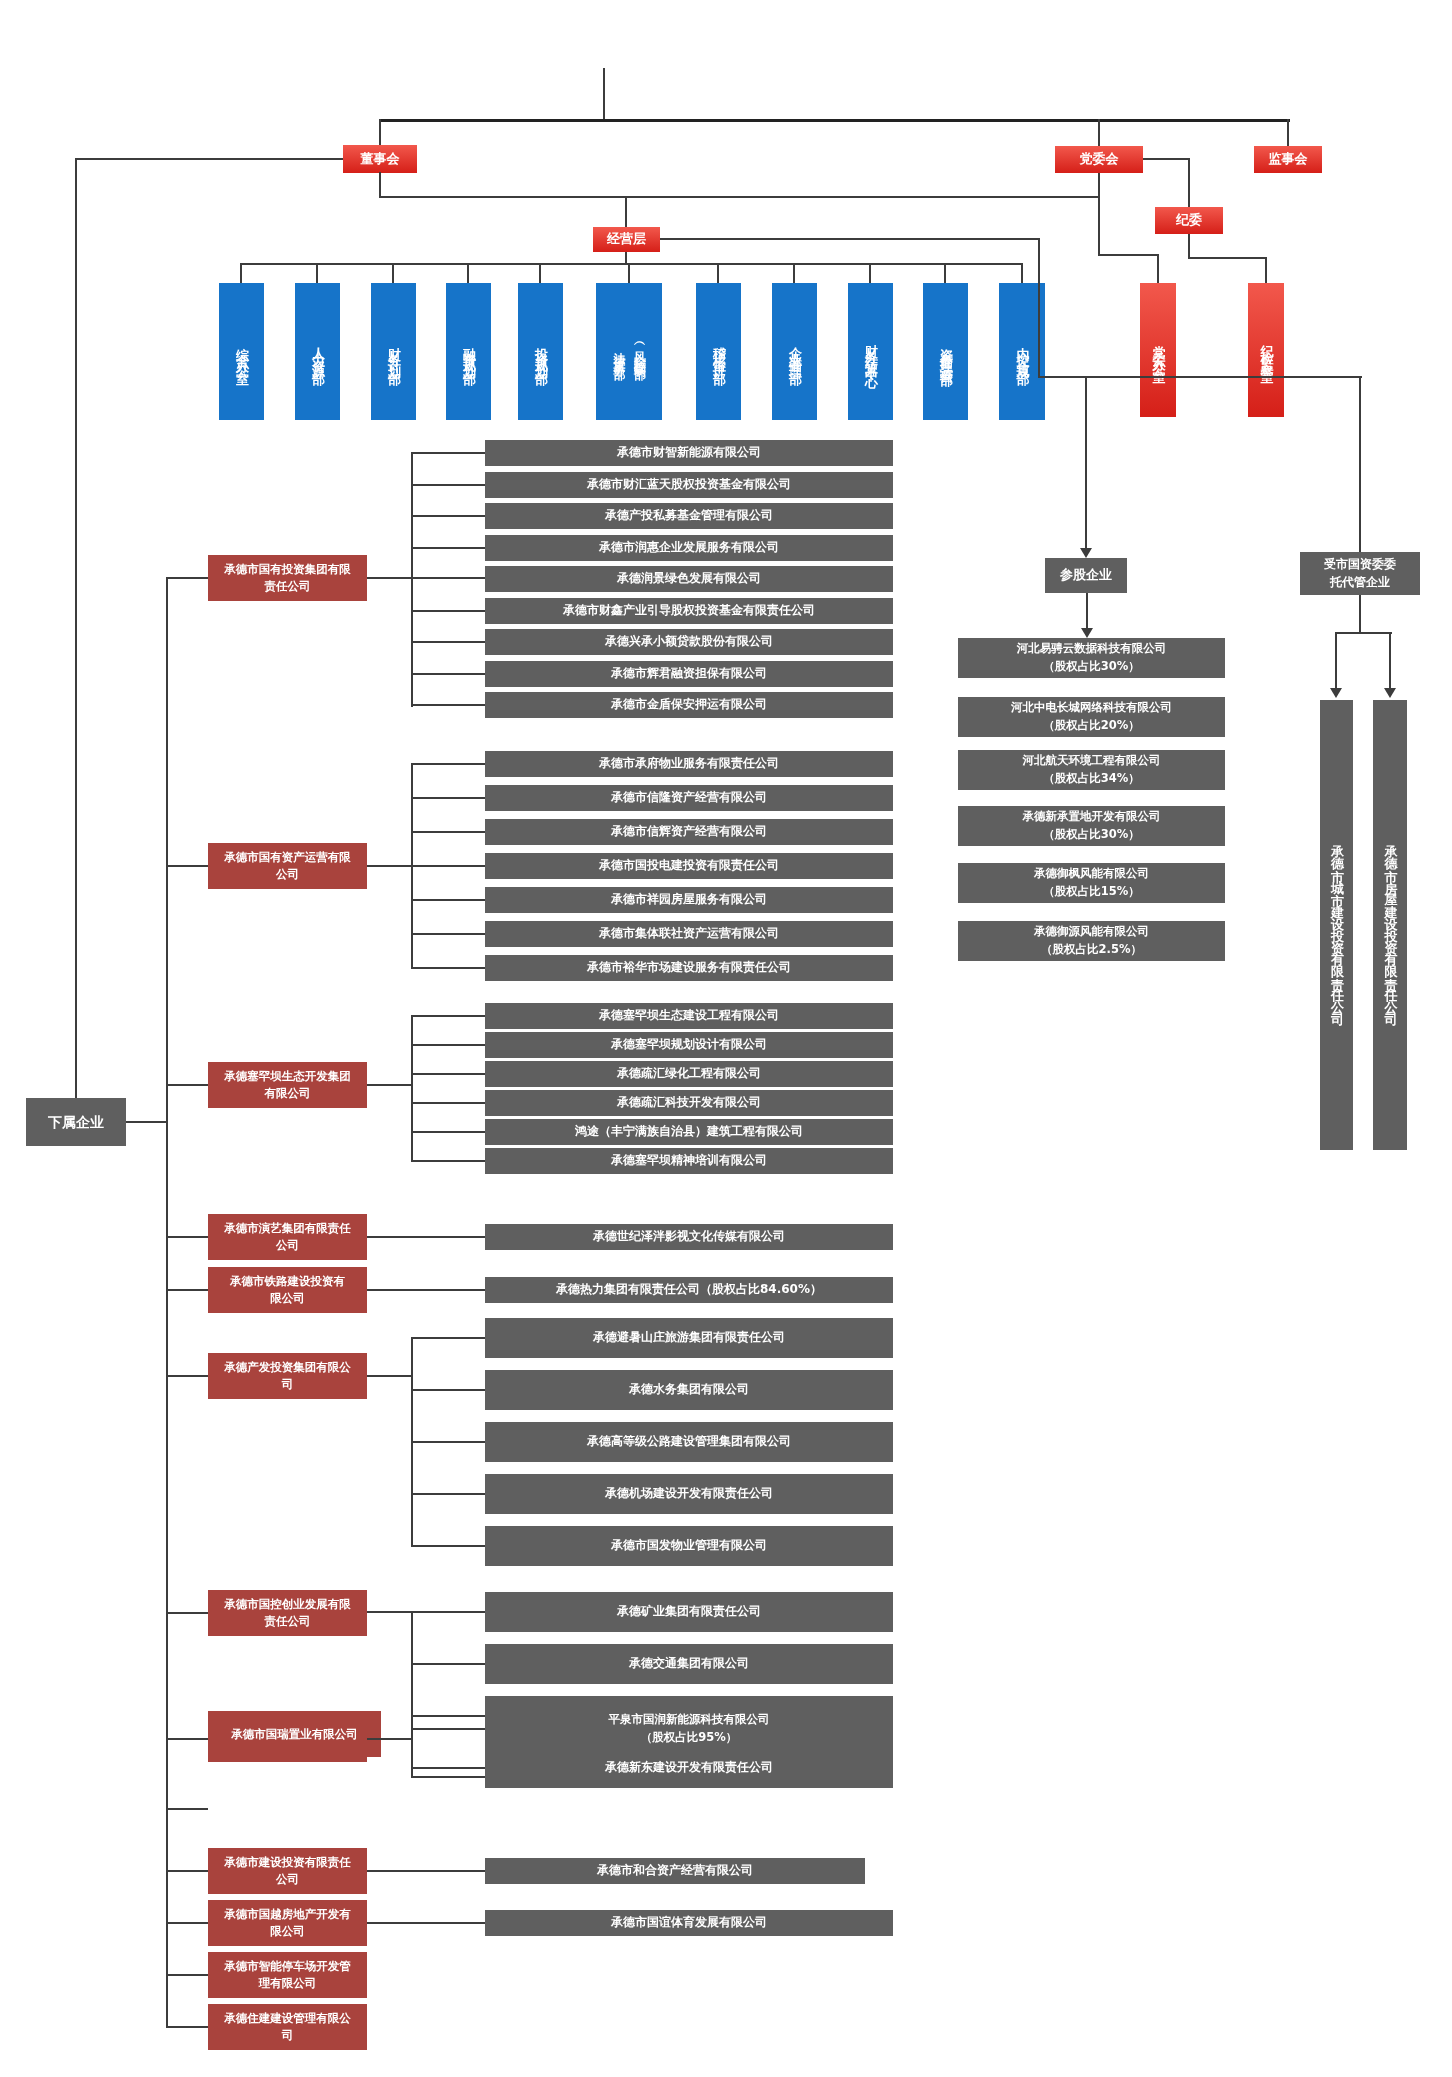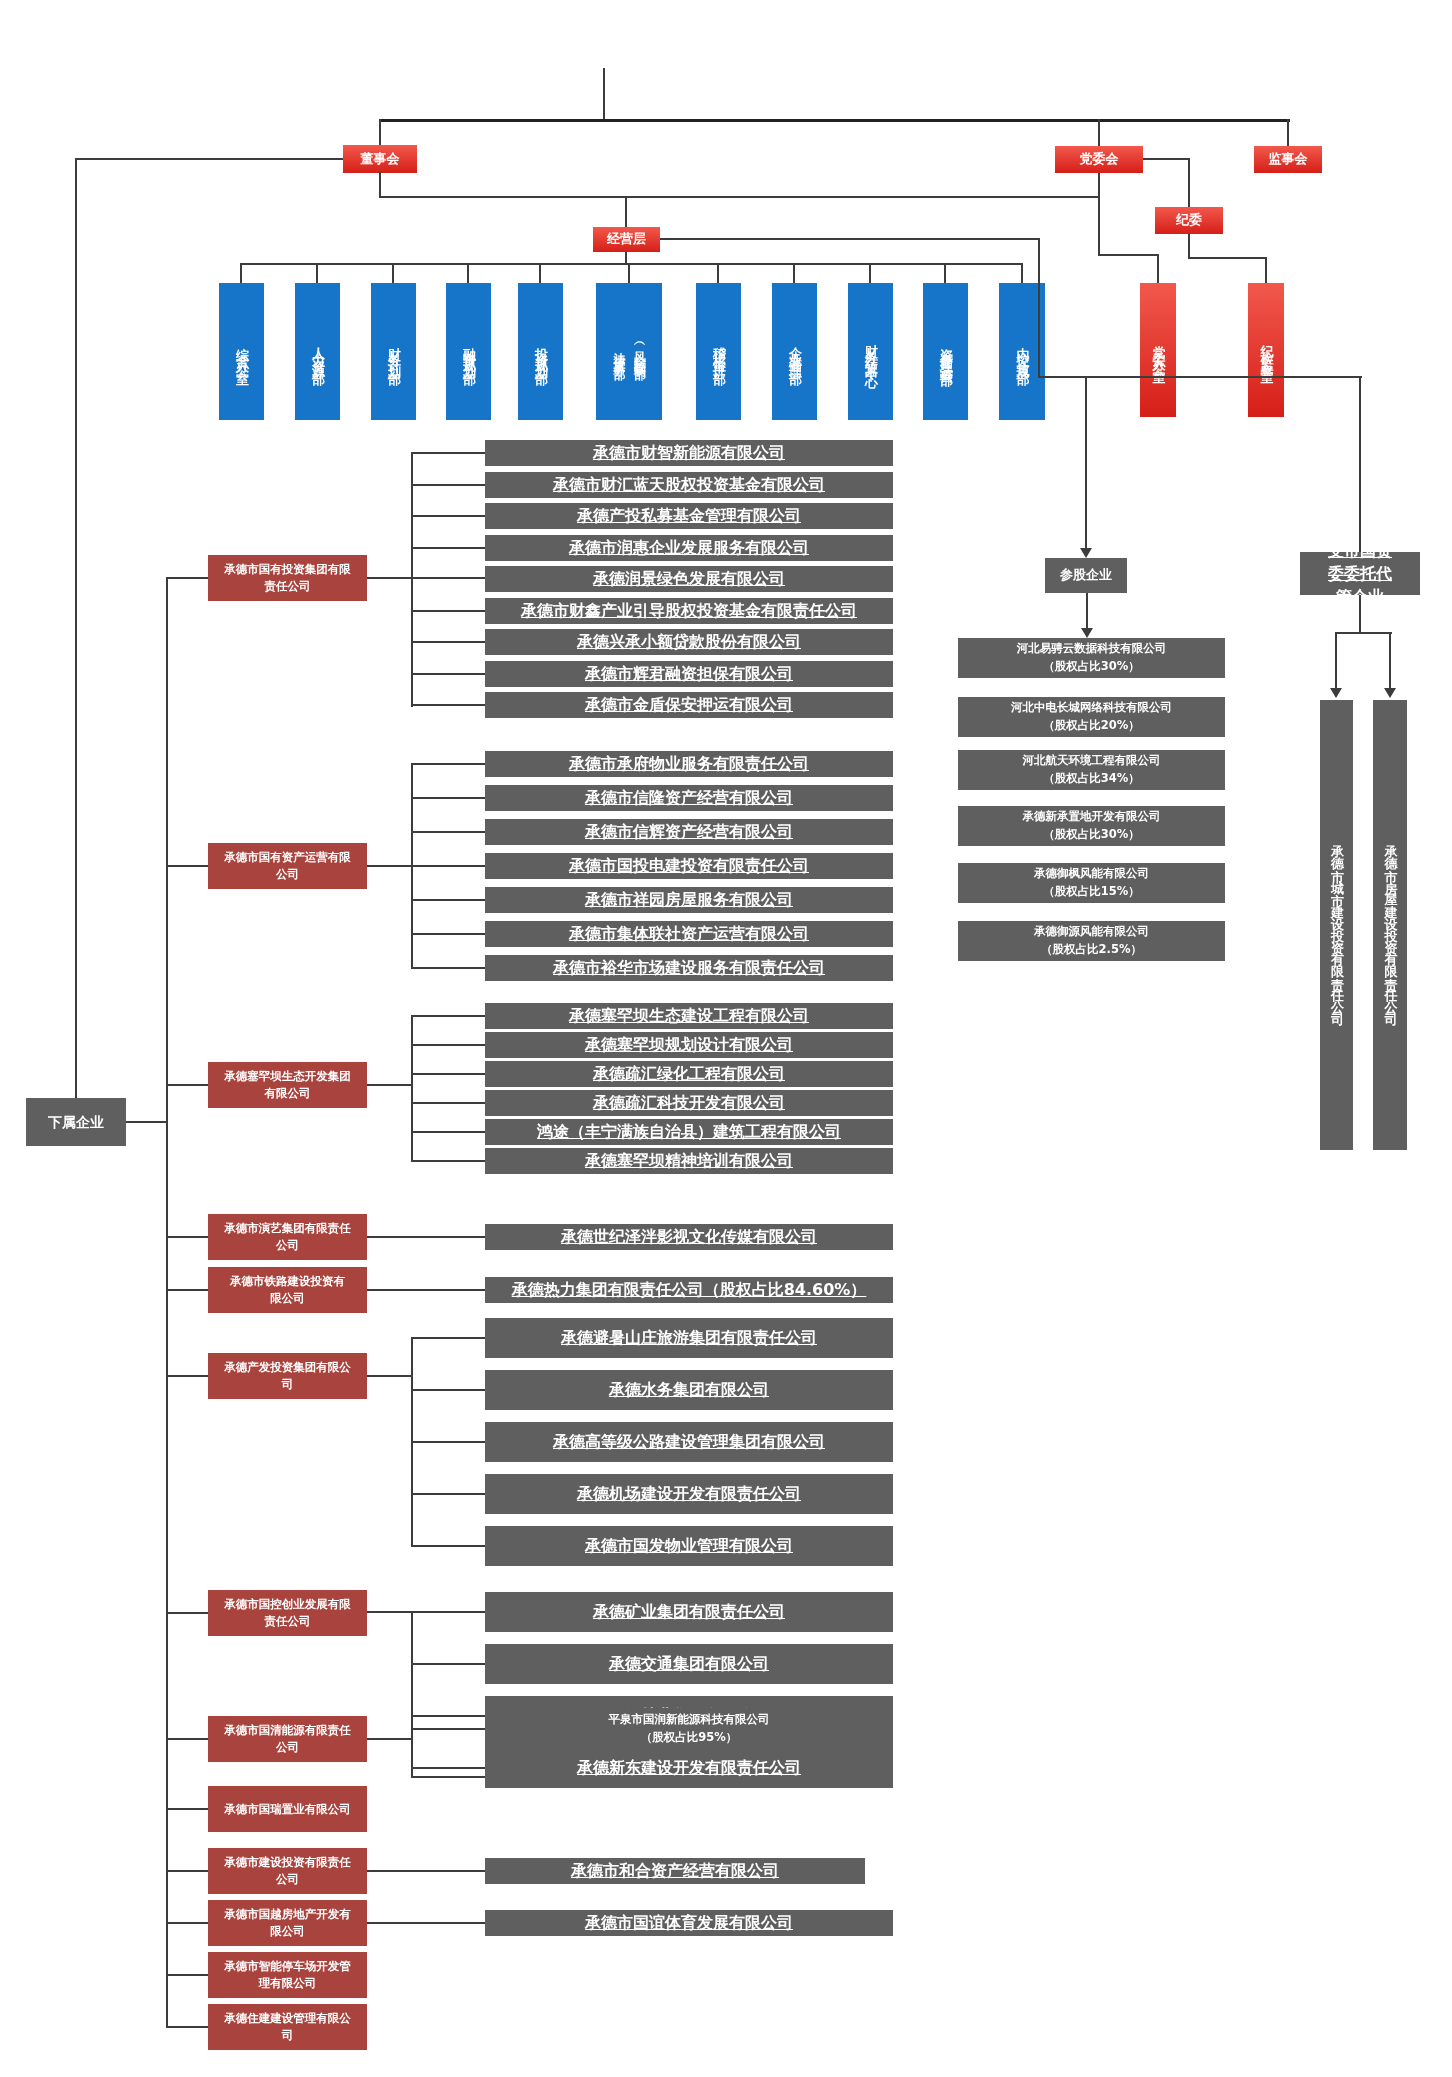--- a/index.html
+++ b/index.html
@@ -8,21 +8,21 @@
   .b{position:absolute;display:flex;align-items:center;justify-content:center;text-align:center;
      color:#fff;font-weight:700;box-sizing:border-box;line-height:1.45;}
   .red{background:linear-gradient(180deg,#f2584c 0%,#d51f18 100%);}
   .dred{background:#a9433d;}
   .blue{background:#1674c9;}
   .gray{background:#5f5f5f;}
   .vt{writing-mode:vertical-rl;letter-spacing:6px;}
   .vt2{writing-mode:vertical-rl;letter-spacing:12px;}
   .vcol{writing-mode:vertical-rl;letter-spacing:4px;font-size:12px;}
   .f11{font-size:11.5px;}
-  .f12{font-size:16px;text-decoration:underline;}
+  .f12{font-size:12px;}
   .f13{font-size:13px;}
   .f14{font-size:14px;}
   .f17{font-size:17px;letter-spacing:2px;}
   .two{flex-direction:column;font-size:11.5px;line-height:1.55;text-align:right;}
   .two span{display:block;}
   .hl{position:absolute;height:2px;background:#3c3c3c;}
   .vl{position:absolute;width:2px;background:#3c3c3c;}
   .thick{height:3px;background:#222;}
   .arr{position:absolute;width:0;height:0;border-left:6px solid transparent;
        border-right:6px solid transparent;border-top:10px solid #3c3c3c;}
@@ -59,21 +59,21 @@
   <div class="b gray f14" style="left:26px;top:1098px;width:100px;height:48px">下属企业</div>
 
   <div class="b dred f11" style="left:208px;top:555px;width:159px;height:46px;padding:2px 12px">承德市国有投资集团有限责任公司</div>
   <div class="b dred f11" style="left:208px;top:843px;width:159px;height:46px;padding:2px 12px">承德市国有资产运营有限公司</div>
   <div class="b dred f11" style="left:208px;top:1062px;width:159px;height:46px;padding:2px 12px">承德塞罕坝生态开发集团有限公司</div>
   <div class="b dred f11" style="left:208px;top:1214px;width:159px;height:46px;padding:2px 12px">承德市演艺集团有限责任公司</div>
   <div class="b dred f11" style="left:208px;top:1267px;width:159px;height:46px;padding:2px 19px">承德市铁路建设投资有限公司</div>
   <div class="b dred f11" style="left:208px;top:1353px;width:159px;height:46px;padding:2px 12px">承德产发投资集团有限公司</div>
   <div class="b dred f11" style="left:208px;top:1590px;width:159px;height:46px;padding:2px 12px">承德市国控创业发展有限责任公司</div>
   <div class="b dred f11" style="left:208px;top:1716px;width:159px;height:46px;padding:2px 12px">承德市国清能源有限责任公司</div>
-  <div class="b dred f11" style="left:208px;top:1786px;width:159px;height:46px;padding:14px 12px">承德市国瑞置业有限公司</div>
+  <div class="b dred f11" style="left:208px;top:1711px;width:173px;height:46px;padding:14px 12px">承德市国瑞置业有限公司</div>
   <div class="b dred f11" style="left:208px;top:1848px;width:159px;height:46px;padding:2px 12px">承德市建设投资有限责任公司</div>
   <div class="b dred f11" style="left:208px;top:1900px;width:159px;height:46px;padding:2px 12px">承德市国越房地产开发有限公司</div>
   <div class="b dred f11" style="left:208px;top:1952px;width:159px;height:46px;padding:2px 12px">承德市智能停车场开发管理有限公司</div>
   <div class="b dred f11" style="left:208px;top:2004px;width:159px;height:46px;padding:2px 12px">承德住建建设管理有限公司</div>
 
   <div class="b gray f12" style="left:485px;top:440px;width:408px;height:26px">承德市财智新能源有限公司</div>
   <div class="b gray f12" style="left:485px;top:472px;width:408px;height:26px">承德市财汇蓝天股权投资基金有限公司</div>
   <div class="b gray f12" style="left:485px;top:503px;width:408px;height:26px">承德产投私募基金管理有限公司</div>
   <div class="b gray f12" style="left:485px;top:535px;width:408px;height:26px">承德市润惠企业发展服务有限公司</div>
   <div class="b gray f12" style="left:485px;top:566px;width:408px;height:26px">承德润景绿色发展有限公司</div>

